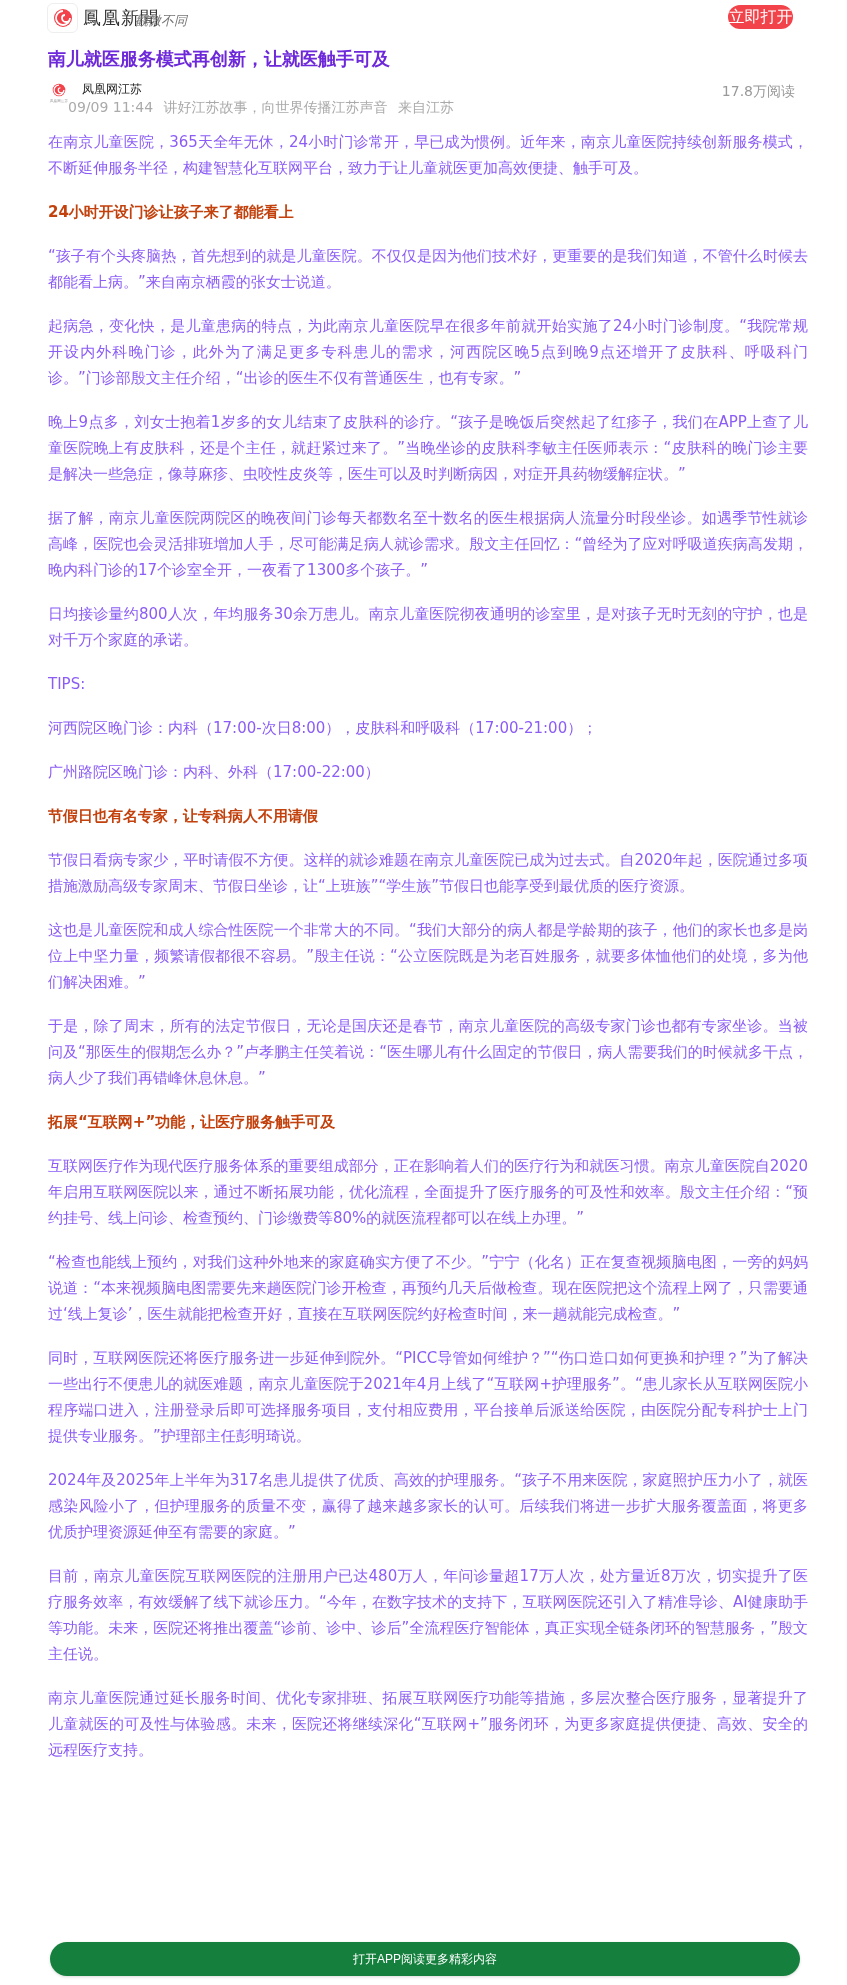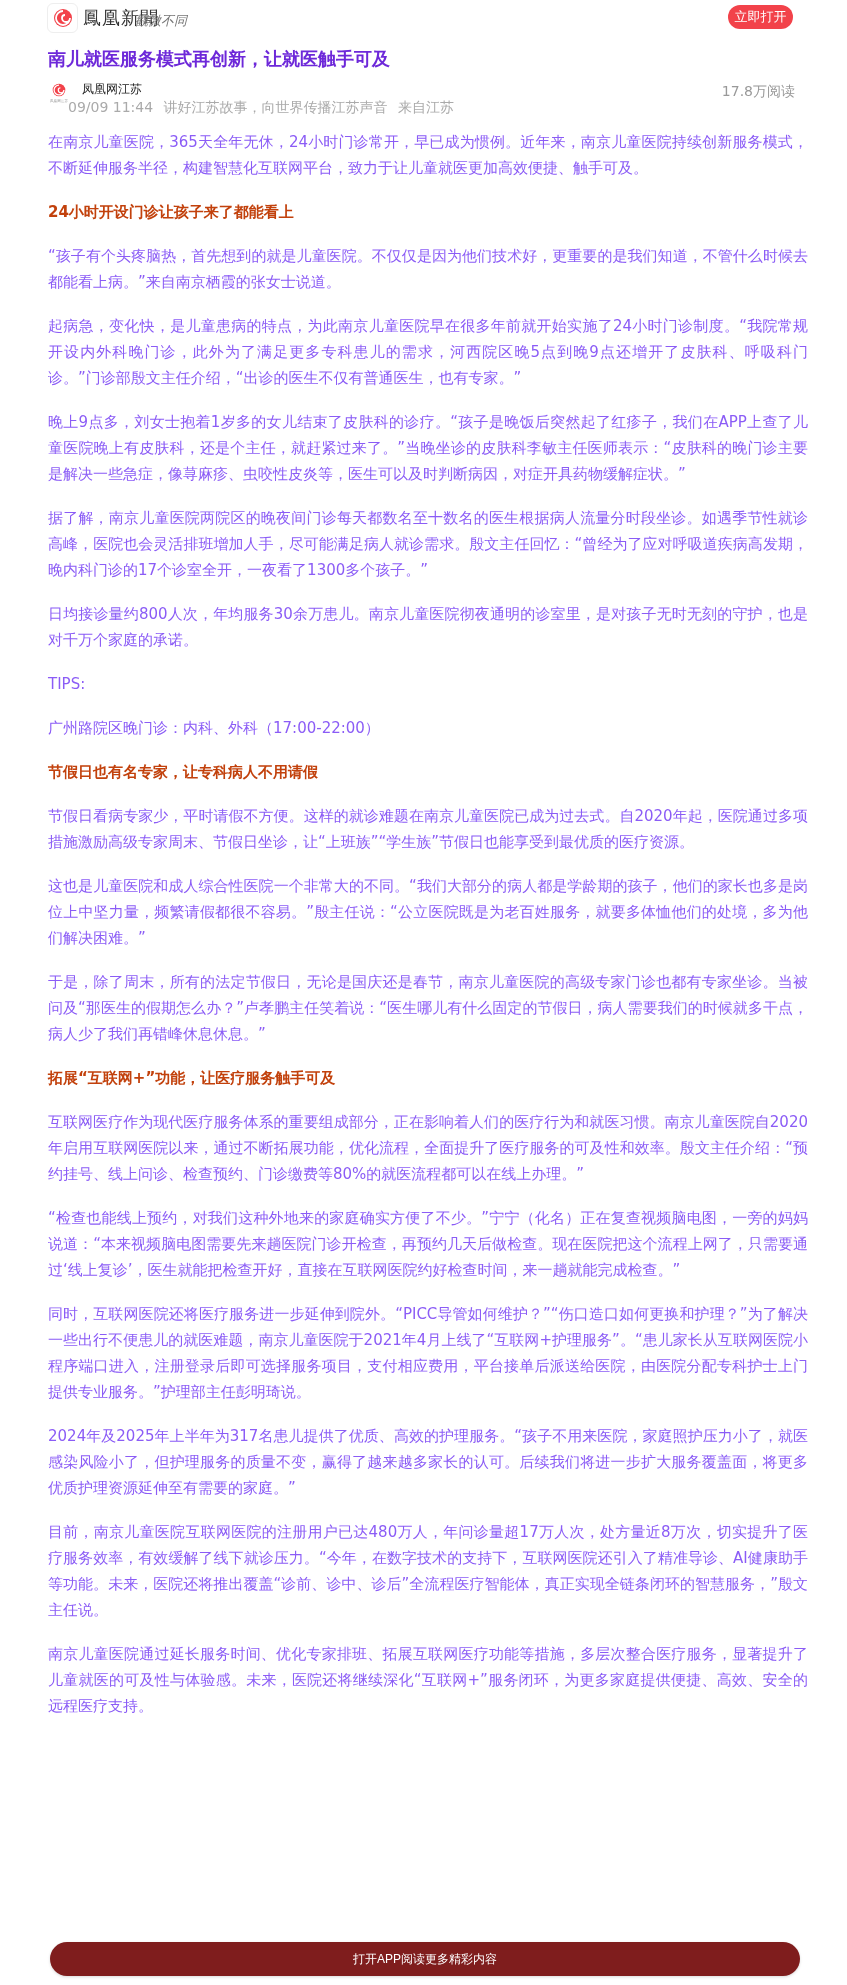--- a/index.html
+++ b/index.html
@@ -3,33 +3,33 @@
 <meta charset="utf-8">
 <style>
   * { box-sizing: border-box; margin: 0; padding: 0; }
   html, body { width: 847px; background: #ffffff; }
   body { font-family: "DejaVu Sans", "Liberation Sans", sans-serif; color: #222; height: 1985px; overflow: hidden; position: relative; }
   .topbar { position: absolute; left: 0; top: 0; width: 678px; height: 36px; }
   .logo-box { position: absolute; left: 47px; top: 3px; width: 31px; height: 30px; border: 1px solid #eee; border-radius: 6px; background: #fff; display: flex; align-items: center; justify-content: center; }
   .logo-swirl { width: 20px; height: 20px; }
   .brand { position: absolute; left: 83px; top: 6px; font-family: "DejaVu Serif", "Liberation Serif", serif; font-size: 18px; color: #333; letter-spacing: 1px; }
   .slogan { position: absolute; left: 135px; top: 12px; font-family: "DejaVu Serif", serif; font-size: 13px; color: #777; font-style: italic; }
-  .open-btn { position: absolute; left: 728px; top: 5px; width: 65px; height: 24px; border-radius: 12px; background: #f2424a; color: #fff; font-size: 13px; display: flex; align-items: center; justify-content: center; border: none; }
+  .open-btn { position: absolute; left: 728px; top: 5px; width: 65px; height: 24px; border-radius: 12px; background: #f2424a; color: #fff; font-size: 16px; display: flex; align-items: center; justify-content: center; border: none; }
   .title { position: absolute; left: 48px; top: 47px; width: 760px; font-size: 18px; font-weight: bold; color: #6d28d9; }
   .author-row { position: absolute; left: 48px; top: 81px; width: 747px; height: 32px; }
   .avatar { position: absolute; left: 0; top: 2px; width: 22px; height: 28px; display: flex; flex-direction: column; align-items: center; }
   .avatar-caption { font-size: 4px; color: #999; white-space: nowrap; margin-top: 1px; transform: scale(0.9); }
   .author-name { position: absolute; left: 34px; top: 0; font-size: 12px; color: #222; }
   .author-meta { position: absolute; left: 20px; top: 18px; font-size: 14px; color: #aaa; white-space: nowrap; }
   .author-meta span { margin-right: 6px; }
   .reads { position: absolute; right: 0; top: 2px; font-size: 14px; color: #999; }
   .article { position: absolute; left: 48px; top: 129px; width: 760px; }
   .article p { font-size: 15px; line-height: 26px; color: #8b5cf6; margin-bottom: 18px; text-align: justify; }
   .article h2 { font-size: 15px; line-height: 26px; font-weight: bold; color: #c2410c; margin-bottom: 18px; }
-  .cta-btn { position: absolute; left: 50px; top: 1942px; width: 750px; height: 34px; border-radius: 17px; background: #7f1d1d; color: #fff; font-size: 12px; display: flex; align-items: center; justify-content: center; border: none; box-shadow: 0 1px 3px rgba(0,0,0,0.15); }
+  .cta-btn { position: absolute; left: 50px; top: 1942px; width: 750px; height: 34px; border-radius: 17px; background: #15803d; color: #fff; font-size: 12px; display: flex; align-items: center; justify-content: center; border: none; box-shadow: 0 1px 3px rgba(0,0,0,0.15); }
 </style>
 </head>
 <body>
 
 <div class="topbar">
   <div class="logo-box">
     <svg class="logo-swirl" viewBox="0 0 20 20">
       <circle cx="10" cy="10" r="9" fill="#f2424a"></circle>
       <path d="M10 3 a7 7 0 1 0 7 7 a4 4 0 0 1 -4 4 a4 4 0 0 1 -4 -4 a3 3 0 0 1 3 -3" fill="none" stroke="#fff" stroke-width="1.8"></path>
     </svg>
@@ -60,20 +60,21 @@
 
 <div class="article" id="article-body">
     <p>在南京儿童医院，365天全年无休，24小时门诊常开，早已成为惯例。近年来，南京儿童医院持续创新服务模式，不断延伸服务半径，构建智慧化互联网平台，致力于让儿童就医更加高效便捷、触手可及。</p>
     <h2>24小时开设门诊让孩子来了都能看上</h2>
     <p>“孩子有个头疼脑热，首先想到的就是儿童医院。不仅仅是因为他们技术好，更重要的是我们知道，不管什么时候去都能看上病。”来自南京栖霞的张女士说道。</p>
     <p>起病急，变化快，是儿童患病的特点，为此南京儿童医院早在很多年前就开始实施了24小时门诊制度。“我院常规开设内外科晚门诊，此外为了满足更多专科患儿的需求，河西院区晚5点到晚9点还增开了皮肤科、呼吸科门诊。”门诊部殷文主任介绍，“出诊的医生不仅有普通医生，也有专家。”</p>
     <p>晚上9点多，刘女士抱着1岁多的女儿结束了皮肤科的诊疗。“孩子是晚饭后突然起了红疹子，我们在APP上查了儿童医院晚上有皮肤科，还是个主任，就赶紧过来了。”当晚坐诊的皮肤科李敏主任医师表示：“皮肤科的晚门诊主要是解决一些急症，像荨麻疹、虫咬性皮炎等，医生可以及时判断病因，对症开具药物缓解症状。”</p>
     <p>据了解，南京儿童医院两院区的晚夜间门诊每天都数名至十数名的医生根据病人流量分时段坐诊。如遇季节性就诊高峰，医院也会灵活排班增加人手，尽可能满足病人就诊需求。殷文主任回忆：“曾经为了应对呼吸道疾病高发期，晚内科门诊的17个诊室全开，一夜看了1300多个孩子。”</p>
     <p>日均接诊量约800人次，年均服务30余万患儿。南京儿童医院彻夜通明的诊室里，是对孩子无时无刻的守护，也是对千万个家庭的承诺。</p>
     <p>TIPS:</p>
+    <p>河西院区晚门诊：内科（17:00-次日8:00），皮肤科和呼吸科（17:00-21:00）；</p>
     <p>广州路院区晚门诊：内科、外科（17:00-22:00）</p>
     <h2>节假日也有名专家，让专科病人不用请假</h2>
     <p>节假日看病专家少，平时请假不方便。这样的就诊难题在南京儿童医院已成为过去式。自2020年起，医院通过多项措施激励高级专家周末、节假日坐诊，让“上班族”“学生族”节假日也能享受到最优质的医疗资源。</p>
     <p>这也是儿童医院和成人综合性医院一个非常大的不同。“我们大部分的病人都是学龄期的孩子，他们的家长也多是岗位上中坚力量，频繁请假都很不容易。”殷主任说：“公立医院既是为老百姓服务，就要多体恤他们的处境，多为他们解决困难。”</p>
     <p>于是，除了周末，所有的法定节假日，无论是国庆还是春节，南京儿童医院的高级专家门诊也都有专家坐诊。当被问及“那医生的假期怎么办？”卢孝鹏主任笑着说：“医生哪儿有什么固定的节假日，病人需要我们的时候就多干点，病人少了我们再错峰休息休息。”</p>
     <h2>拓展“互联网+”功能，让医疗服务触手可及</h2>
     <p>互联网医疗作为现代医疗服务体系的重要组成部分，正在影响着人们的医疗行为和就医习惯。南京儿童医院自2020年启用互联网医院以来，通过不断拓展功能，优化流程，全面提升了医疗服务的可及性和效率。殷文主任介绍：“预约挂号、线上问诊、检查预约、门诊缴费等80%的就医流程都可以在线上办理。”</p>
     <p>“检查也能线上预约，对我们这种外地来的家庭确实方便了不少。”宁宁（化名）正在复查视频脑电图，一旁的妈妈说道：“本来视频脑电图需要先来趟医院门诊开检查，再预约几天后做检查。现在医院把这个流程上网了，只需要通过‘线上复诊’，医生就能把检查开好，直接在互联网医院约好检查时间，来一趟就能完成检查。”</p>
     <p>同时，互联网医院还将医疗服务进一步延伸到院外。“PICC导管如何维护？”“伤口造口如何更换和护理？”为了解决一些出行不便患儿的就医难题，南京儿童医院于2021年4月上线了“互联网+护理服务”。“患儿家长从互联网医院小程序端口进入，注册登录后即可选择服务项目，支付相应费用，平台接单后派送给医院，由医院分配专科护士上门提供专业服务。”护理部主任彭明琦说。</p>
     <p>2024年及2025年上半年为317名患儿提供了优质、高效的护理服务。“孩子不用来医院，家庭照护压力小了，就医感染风险小了，但护理服务的质量不变，赢得了越来越多家长的认可。后续我们将进一步扩大服务覆盖面，将更多优质护理资源延伸至有需要的家庭。”</p>

